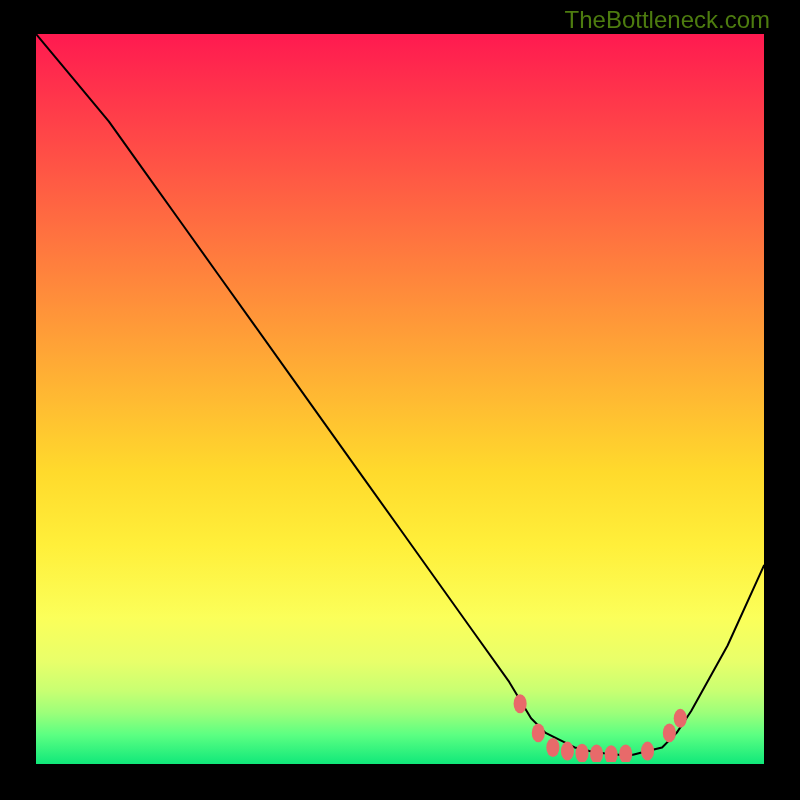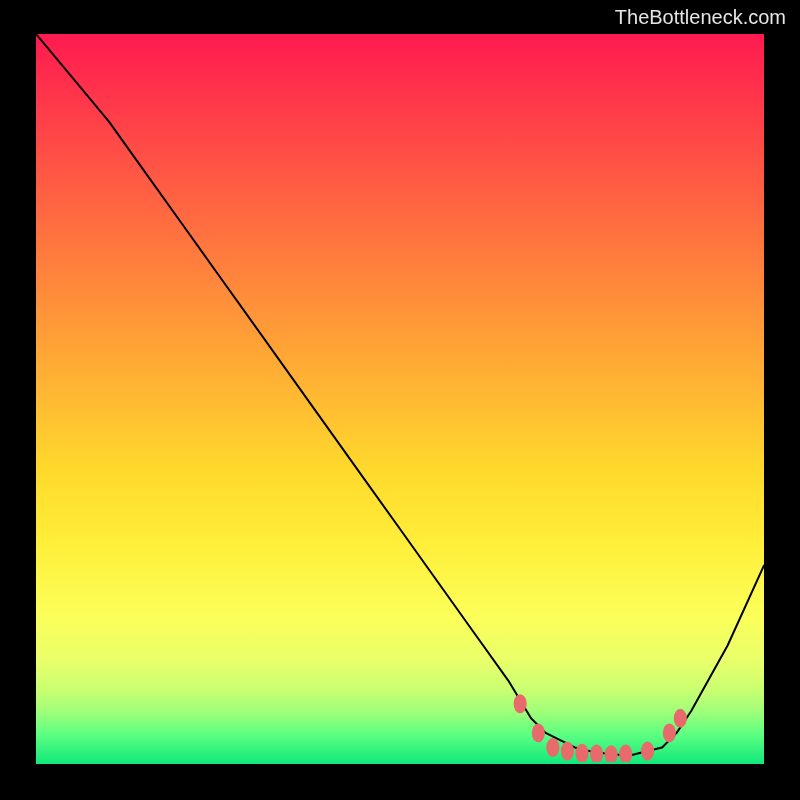--- a/index.html
+++ b/index.html
@@ -6,23 +6,23 @@
   body {
     width: 800px;
     height: 800px;
     background: #000;
     position: relative;
     font-family: Arial, sans-serif;
   }
   .watermark {
     position: absolute;
     top: 6px;
-    right: 14px;
-    color: #e5e5e5;
-    font-size: 20px;
+    right: 30px;
+    color: #4d7c0f;
+    font-size: 24px;
     z-index: 10;
   }
   .plot-area {
     position: absolute;
     left: 36px;
     top: 34px;
     width: 728px;
     height: 730px;
     overflow: hidden;
   }

